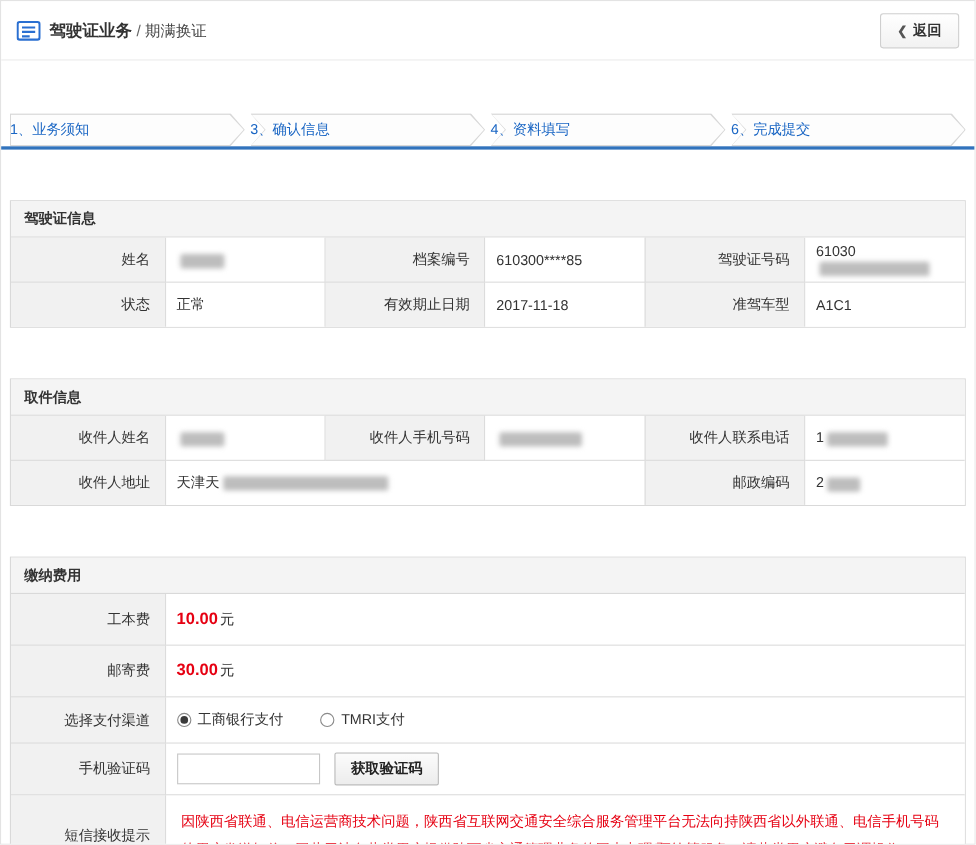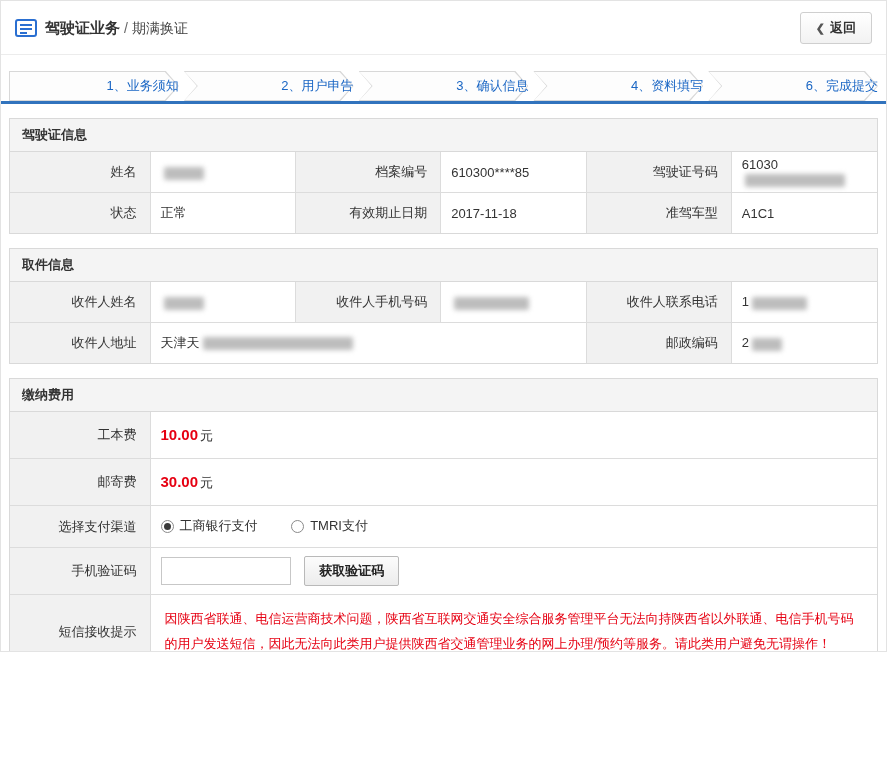--- a/index.html
+++ b/index.html
@@ -1,38 +1,38 @@
 <!DOCTYPE html>
 <html><head>
 <meta charset="utf-8">
 <style>
   html,body{margin:0;padding:0;background:#fff;}
   body{width:887px;font-family:"Liberation Sans","DejaVu Sans",sans-serif;color:#333;}
-  .page{width:887px;height:652px;box-sizing:border-box;border:1px solid #e3e3e3;display:flex;flex-direction:column;overflow:hidden;background:#fff;}
+  .page{width:887px;height:768px;box-sizing:border-box;border:1px solid #e3e3e3;display:flex;flex-direction:column;overflow:hidden;background:#fff;gap:32px;}
 
   
   .header{display:flex;align-items:center;padding:11px 14px 10px 14px;border-bottom:1px solid #ececec;}
   .header-icon{width:22px;height:20px;display:inline-block;}
   .title{font-size:15px;font-weight:bold;margin-left:8px;color:#333;}
   .title-sep{font-weight:normal;color:#666;margin:0 4px;font-size:14px;}
   .title-sub{font-weight:normal;color:#444;font-size:14px;}
   .back-btn{margin-left:auto;border:1px solid #cfcfcf;background:linear-gradient(#ffffff,#f2f2f2);border-radius:3px;padding:6px 15px;font-size:13px;font-weight:bold;color:#333;cursor:pointer;display:inline-flex;align-items:center;gap:5px;}
   .back-chevron{font-size:11px;color:#555;}
 
   
   .steps-wrap{padding:16px 8px 0 8px;border-bottom:3px solid #3173bd;}
   .steps{display:flex;gap:5px;}
   .step{position:relative;flex:1;height:30px;cursor:pointer;}
   .step-bg,.step-fill{position:absolute;clip-path:polygon(0 0,calc(100% - 13px) 0,100% 50%,calc(100% - 13px) 100%,0 100%,13px 50%);}
   .step-bg{inset:0;background:#d8d8d8;}
   .step-fill{inset:1px;background:#fdfdfd;}
   .step.first .step-bg,.step.first .step-fill{clip-path:polygon(0 0,calc(100% - 13px) 0,100% 50%,calc(100% - 13px) 100%,0 100%);}
   .step.active .step-bg{background:#1c64c8;}
   .step.active .step-fill{background:#1c64c8;}
-  .step-label{position:relative;z-index:2;display:block;text-align:right;line-height:30px;font-size:13px;color:#1a66c4;}
+  .step-label{position:relative;z-index:2;display:block;text-align:left;line-height:30px;font-size:13px;color:#1a66c4;}
   .step.active .step-label{color:#fff;font-weight:bold;}
 
   
   .section{margin:14px 8px 0 8px;border:1px solid #d9d9d9;}
   .section:first-of-type{margin-top:16px;}
   .section-title{background:#f4f4f4;border-bottom:1px solid #d9d9d9;font-weight:bold;font-size:13px;padding:7px 12px;color:#333;}
   table{width:100%;border-collapse:collapse;border-style:hidden;table-layout:fixed;}
   td{border:1px solid #dcdcdc;height:40px;font-size:13px;padding:0 10px;background:#fff;vertical-align:middle;}
   td.lbl{background:#f1f1f1;text-align:right;font-weight:normal;color:#333;padding-right:13px;}
 
@@ -86,25 +86,20 @@
   <div class="steps-wrap">
     <div class="steps">
       <div class="step first">
         <span class="step-bg"></span>
           <span class="step-fill"></span>
         <span class="step-label">1、业务须知</span>
       </div>
       <div class="step">
         <span class="step-bg"></span>
           <span class="step-fill"></span>
-        <span class="step-label">2、用户申告</span>
-      </div>
-      <div class="step">
-        <span class="step-bg"></span>
-          <span class="step-fill"></span>
         <span class="step-label">3、确认信息</span>
       </div>
       <div class="step">
         <span class="step-bg"></span>
           <span class="step-fill"></span>
         <span class="step-label">4、资料填写</span>
       </div>
       <div class="step">
         <span class="step-bg"></span>
           <span class="step-fill"></span>

